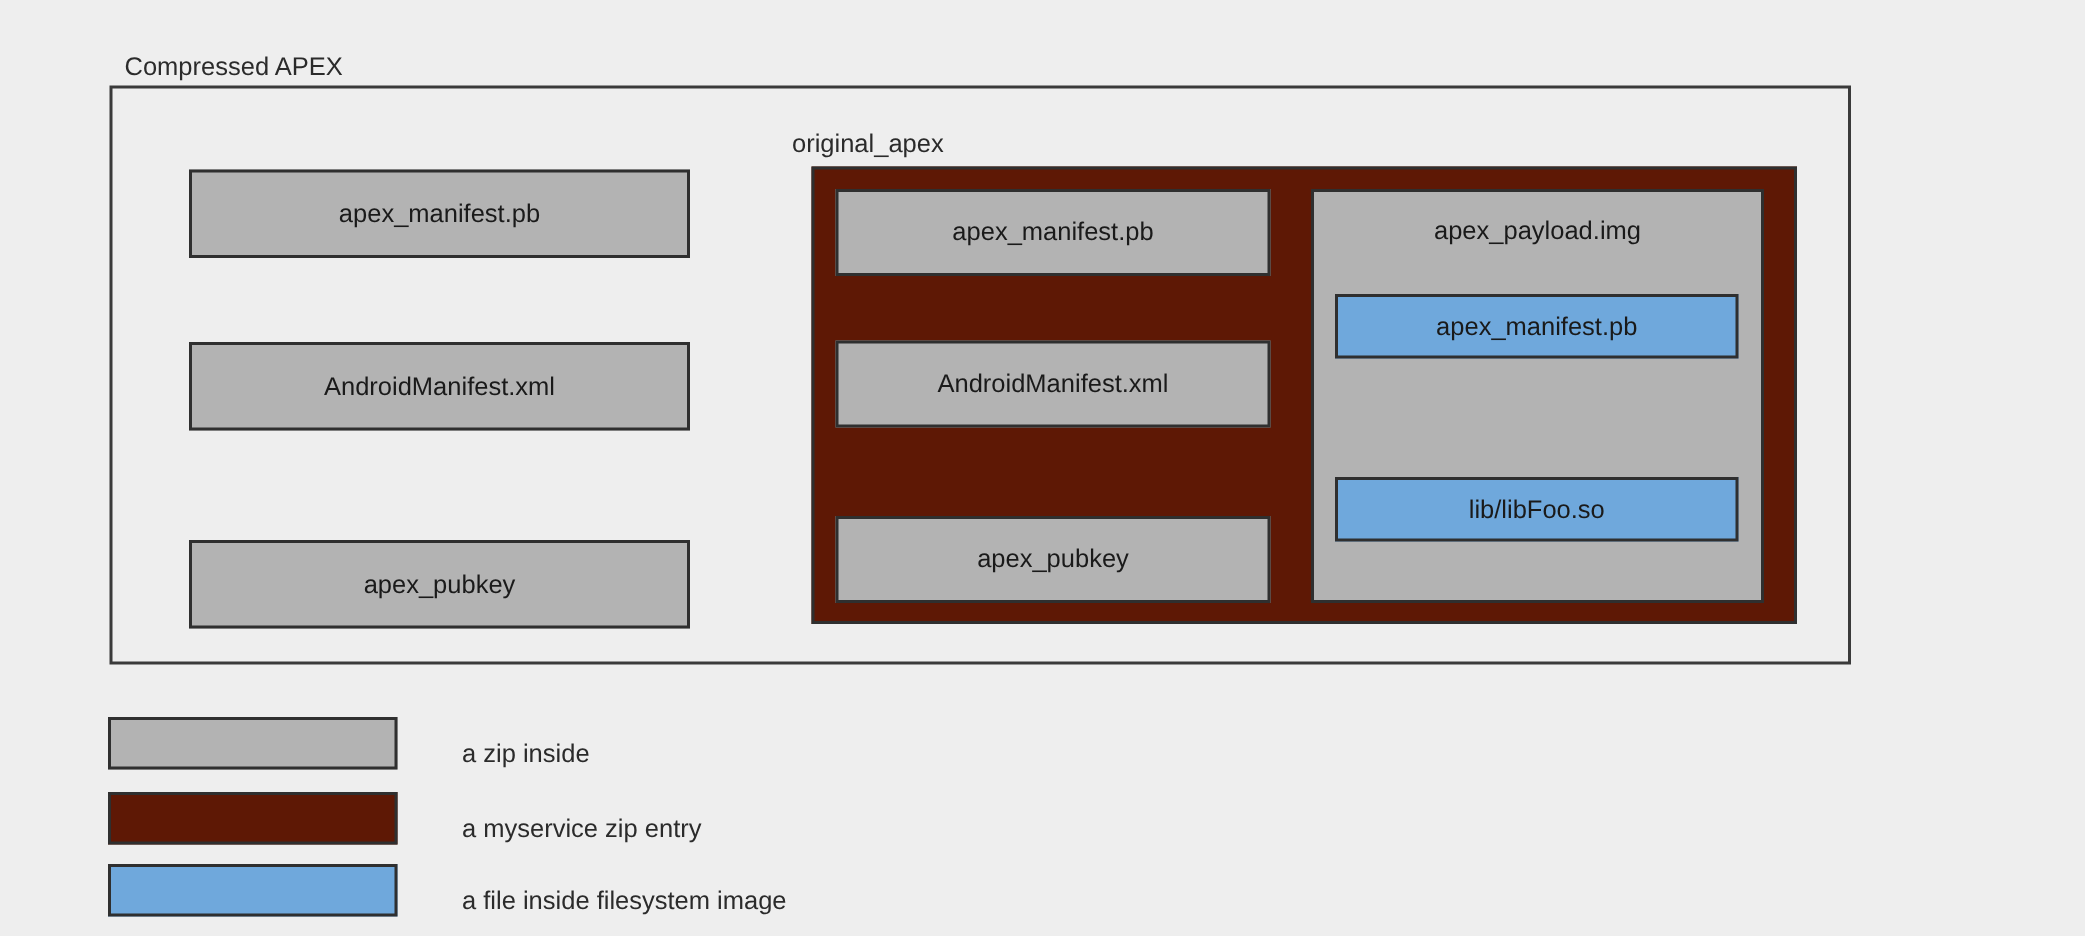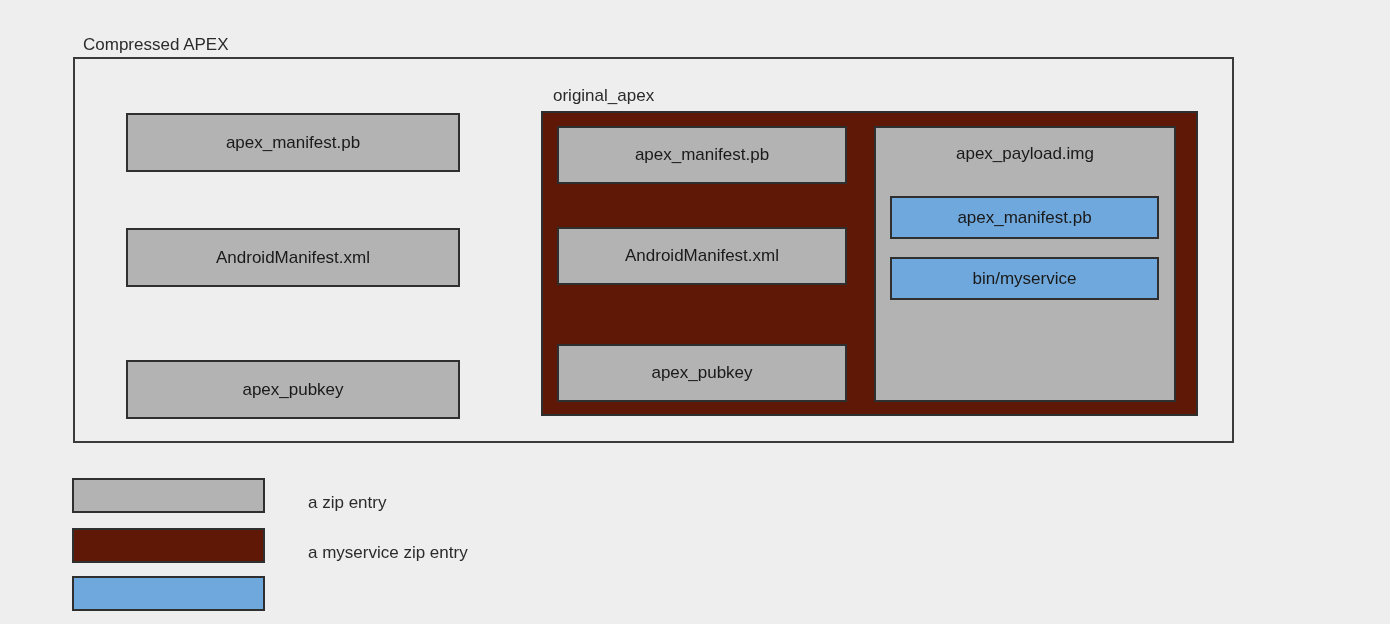--- a/index.html
+++ b/index.html
@@ -34,21 +34,21 @@
     background: #eeeeee;
   }
   .frame-label {
     position: absolute;
     font-size: 17px;
     color: #2b2b2b;
     white-space: nowrap;
     line-height: 1;
   }
   .label-compressed-apex { left: 83px; top: 36px; }
-  .label-original-apex   { left: 553px; top: 87px; text-align: center; }
+  .label-original-apex   { left: 528px; top: 87px; text-align: center; }
 
   
   .zip-entry,
   .compressed-entry,
   .fs-file,
   .payload-box {
     position: absolute;
     box-sizing: border-box;
     display: flex;
     align-items: center;
@@ -144,23 +144,24 @@
 
   <div class="compressed-entry original-apex"></div>
 
   <div class="zip-entry mid-1">apex_manifest.pb</div>
   <div class="zip-entry mid-2">AndroidManifest.xml</div>
   <div class="zip-entry mid-3">apex_pubkey</div>
 
   <div class="payload-box payload">apex_payload.img</div>
 
   <div class="fs-file fs-1">apex_manifest.pb</div>
-  <div class="fs-file fs-2">bin/myservice</div>
+  <div class="fs-file fs-3">lib/libFoo.so</div>
 
   <div class="legend-swatch sw-1"></div>
-  <div class="legend-text lt-1">a zip entry</div>
+  <div class="legend-text lt-1">a zip inside</div>
 
   <div class="legend-swatch sw-2"></div>
   <div class="legend-text lt-2">a myservice zip entry</div>
 
   <div class="legend-swatch sw-3"></div>
+  <div class="legend-text lt-3">a file inside filesystem image</div>
 
 </div>
 
 </body></html>

